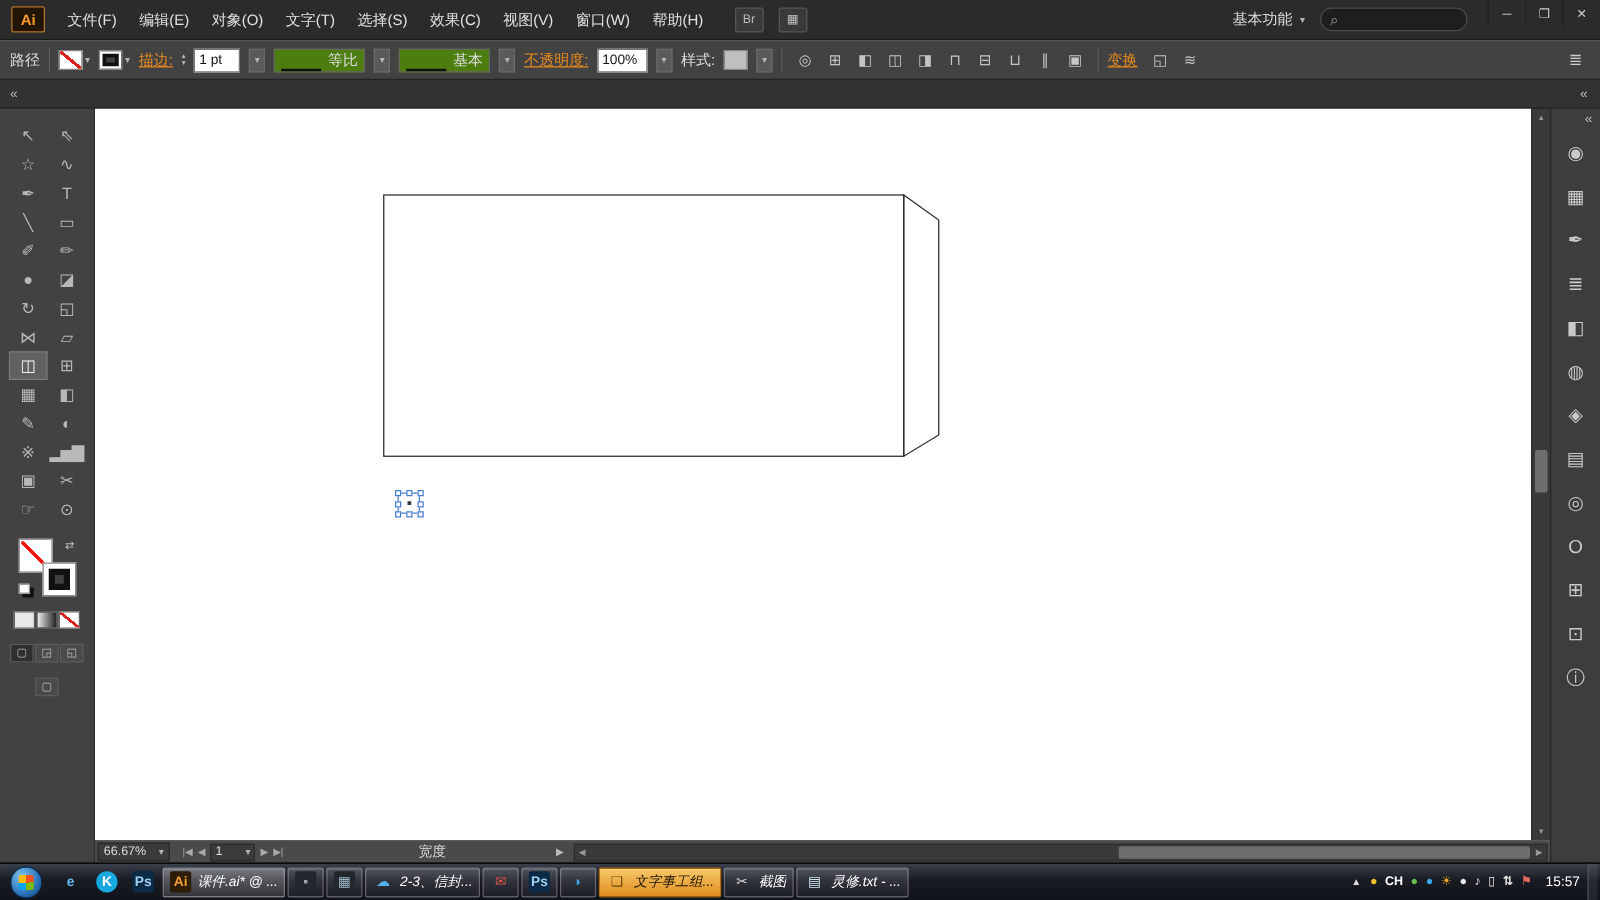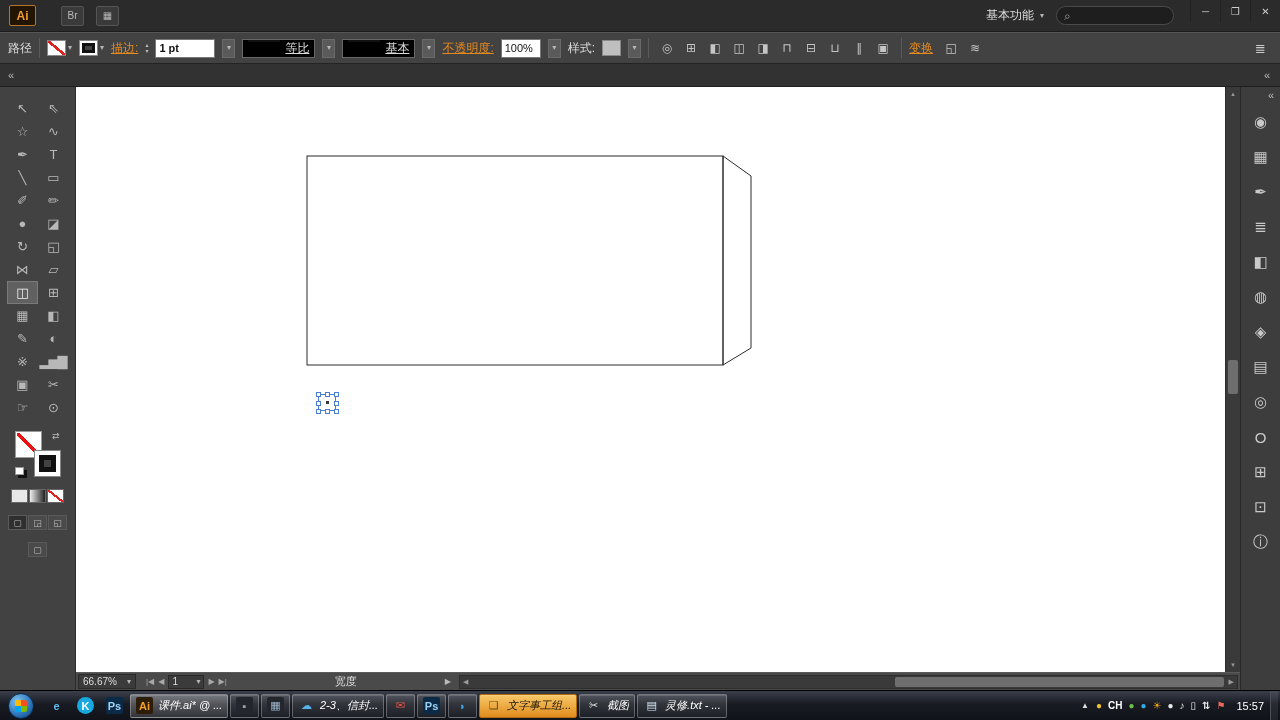--- a/index.html
+++ b/index.html
@@ -24,21 +24,21 @@
   
   #controlbar{position:absolute;top:32px;left:0;right:0;height:32px;background:#424242;border-top:1px solid #565656;border-bottom:1px solid #232323;display:flex;align-items:center;padding:0 8px;gap:7px;color:#ddd;white-space:nowrap;}
   .cb-sep{width:1px;height:20px;background:#5a5a5a;flex:none;}
   .cb-link{color:#e78a1e;text-decoration:underline;}
   .swatch-ctl{display:flex;align-items:center;gap:2px;}
   .swatch{width:19px;height:16px;background:#fff;border:1px solid #888;position:relative;flex:none;}
   .swatch.none:after{content:"";position:absolute;inset:0;background:linear-gradient(to top right,transparent 44%,#d22 44%,#d22 56%,transparent 56%);}
   .swatch.ring{background:#424242;box-shadow:inset 0 0 0 2px #fff,inset 0 0 0 5px #111;}
   .stepper{display:flex;flex-direction:column;justify-content:center;font-size:6px;color:#bbb;line-height:6px;}
   input.cb-input{height:19px;background:#fff;border:1px solid #777;color:#111;font-size:11px;padding:0 3px;}
-  .dd{height:19px;background:#000000;border:1px solid #666;display:flex;align-items:flex-start;gap:5px;padding:0 5px;text-decoration:underline;}
+  .dd{height:19px;background:#4d7c0f;border:1px solid #666;display:flex;align-items:flex-end;gap:5px;padding:0 5px;}
   .dd .line{width:32px;height:2px;background:#111;}
   .dd-btn{width:13px;height:19px;background:#5a5a5a;border:1px solid #6a6a6a;display:flex;align-items:center;justify-content:center;flex:none;}
   #cb-icons,#cb-trailing{display:flex;gap:2px;}
   .cb-icon{width:22px;height:20px;display:flex;align-items:center;justify-content:center;color:#c5c5c5;font-size:12px;}
   #cb-panel-menu{margin-left:auto;color:#ccc;font-size:13px;padding:0 6px;}
 
   
   #tabbar{position:absolute;top:64px;left:0;right:0;height:23px;background:#323232;border-bottom:1px solid #1f1f1f;display:flex;align-items:stretch;}
   #collapse-left{width:22px;display:flex;align-items:center;justify-content:center;color:#bbb;font-size:11px;}
   #doc-tab{margin-left:56px;display:flex;align-items:center;gap:10px;background:#454545;border:1px solid #232323;border-bottom:none;padding:0 10px;font-size:11px;color:#e0e0e0;}
@@ -113,20 +113,31 @@
   #tray-time{font-size:11px;margin-left:4px;}
   #show-desktop{width:8px;height:30px;border-left:1px solid #4a4f5a;background:rgba(255,255,255,.07);flex:none;}
 </style>
 </head>
 <body>
 
 <div id="app">
 
   <header id="menubar">
     <div id="app-logo">Ai</div>
+    <nav id="menus">
+        <div class="menu-item">文件(F)</div>
+        <div class="menu-item">编辑(E)</div>
+        <div class="menu-item">对象(O)</div>
+        <div class="menu-item">文字(T)</div>
+        <div class="menu-item">选择(S)</div>
+        <div class="menu-item">效果(C)</div>
+        <div class="menu-item">视图(V)</div>
+        <div class="menu-item">窗口(W)</div>
+        <div class="menu-item">帮助(H)</div>
+      </nav>
     <div id="menubar-icons">
         <div class="mb-icon">Br</div>
         <div class="mb-icon">▦</div>
       </div>
     <div id="workspace-switcher">
       <span>基本功能</span>
       <span class="caret">▾</span>
     </div>
     <div id="search-box">
       <span>⌕</span>
@@ -148,21 +159,21 @@
     </div>
     <div class="swatch-ctl">
       <span class="swatch ring"></span>
       <span class="caret">▾</span>
     </div>
     <span class="cb-link">描边:</span>
     <div class="stepper">
       <span>▴</span>
       <span>▾</span>
     </div>
-    <input class="cb-input" style="width: 60px; font-weight: bold;" value="1 pt">
+    <input class="cb-input" style="width: 37px;" value="1 pt">
     <span class="dd-btn">
         <span class="caret">▾</span>
       </span>
     <div class="dd">
       <span class="line"></span>
       <span>等比</span>
     </div>
     <span class="dd-btn">
         <span class="caret">▾</span>
       </span>

